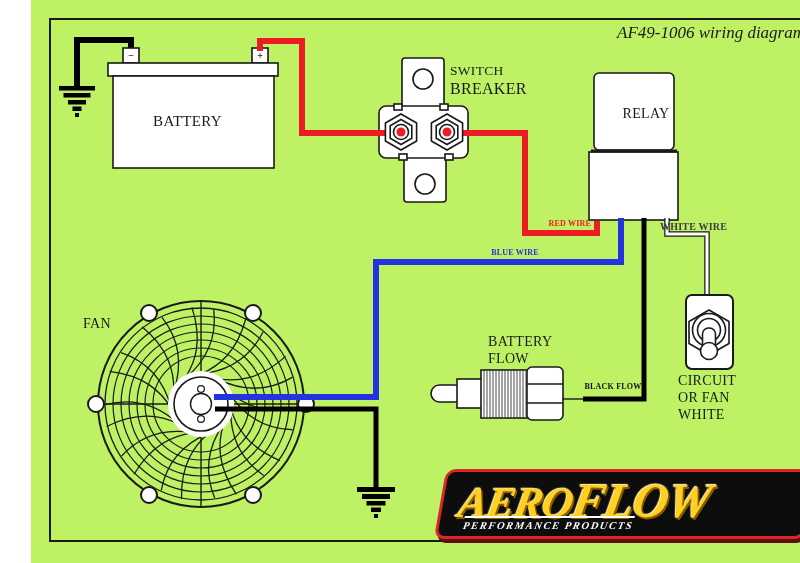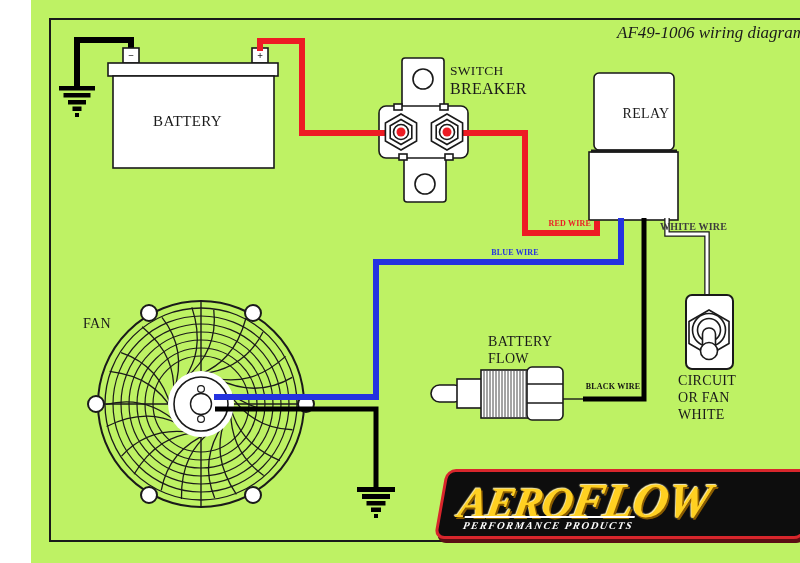--- a/index.html
+++ b/index.html
@@ -224,19 +224,19 @@
   <div class="lbl comp sender1">BATTERY</div>
   <div class="lbl comp sender2">FLOW</div>
 
   <div class="lbl comp sw1">CIRCUIT</div>
   <div class="lbl comp sw2">OR FAN</div>
   <div class="lbl comp sw3">WHITE</div>
 
   <div class="lbl wlbl wred">RED WIRE</div>
   <div class="lbl wlbl wblue">BLUE WIRE</div>
   <div class="lbl wlbl wwhite">WHITE WIRE</div>
-  <div class="lbl wlbl wblack">BLACK WIRE</div>
+  <div class="lbl wlbl wblack">BLACK FLOW</div>
 
   <div class="logo">
     <div class="logo-text"><span class="aero">AERO</span><span class="flow">FLOW</span></div>
     <div class="tagline">PERFORMANCE PRODUCTS</div>
   </div>
 </div>
 
 </body></html>

